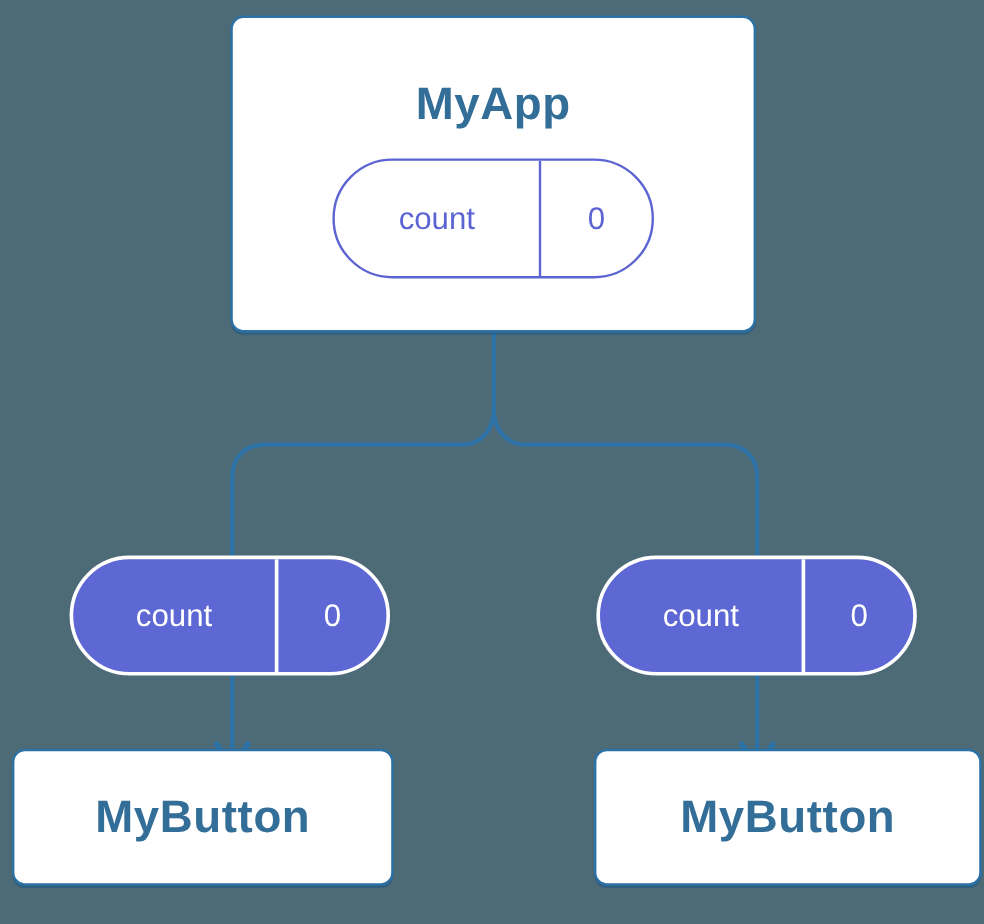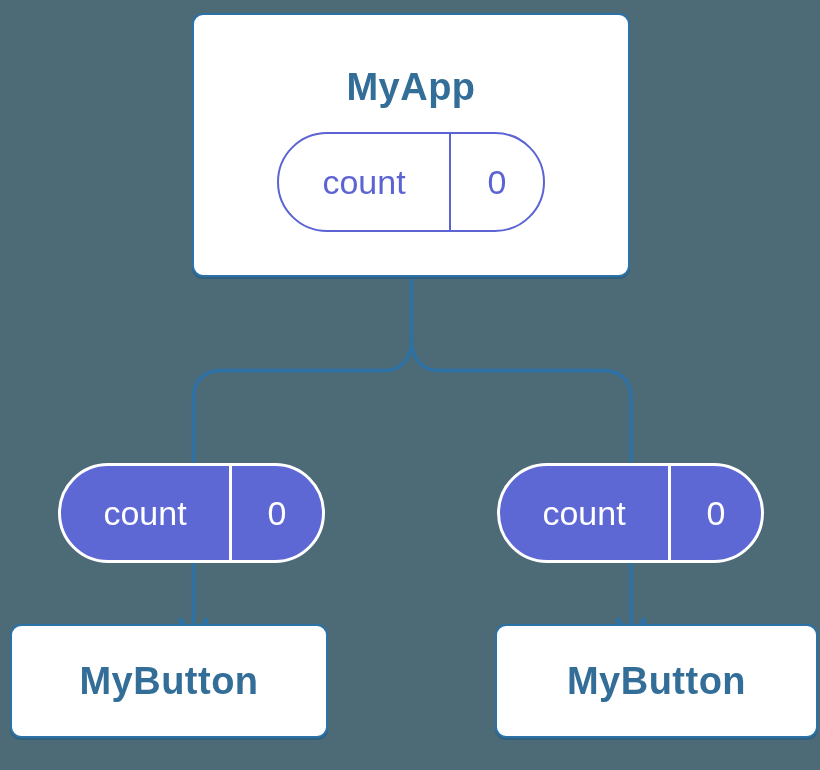--- a/index.html
+++ b/index.html
@@ -61,21 +61,21 @@
     display: flex;
     align-items: stretch;
     border-radius: 50px;
     overflow: hidden;
     z-index: 2;
   }
   .pill .cell {
     display: flex;
     align-items: center;
     justify-content: center;
-    font-size: 34px;
+    font-size: 26px;
   }
   .pill .cell.name { flex: 1; }
   .pill-state {
     margin-top: 25px;
     width: 268px; height: 100px;
     background: var(--node-fill);
     border: 2px solid var(--pill-text-on-white);
     color: var(--pill-text-on-white);
   }
   .pill-state .divider { width: 2px; background: var(--pill-text-on-white); }

